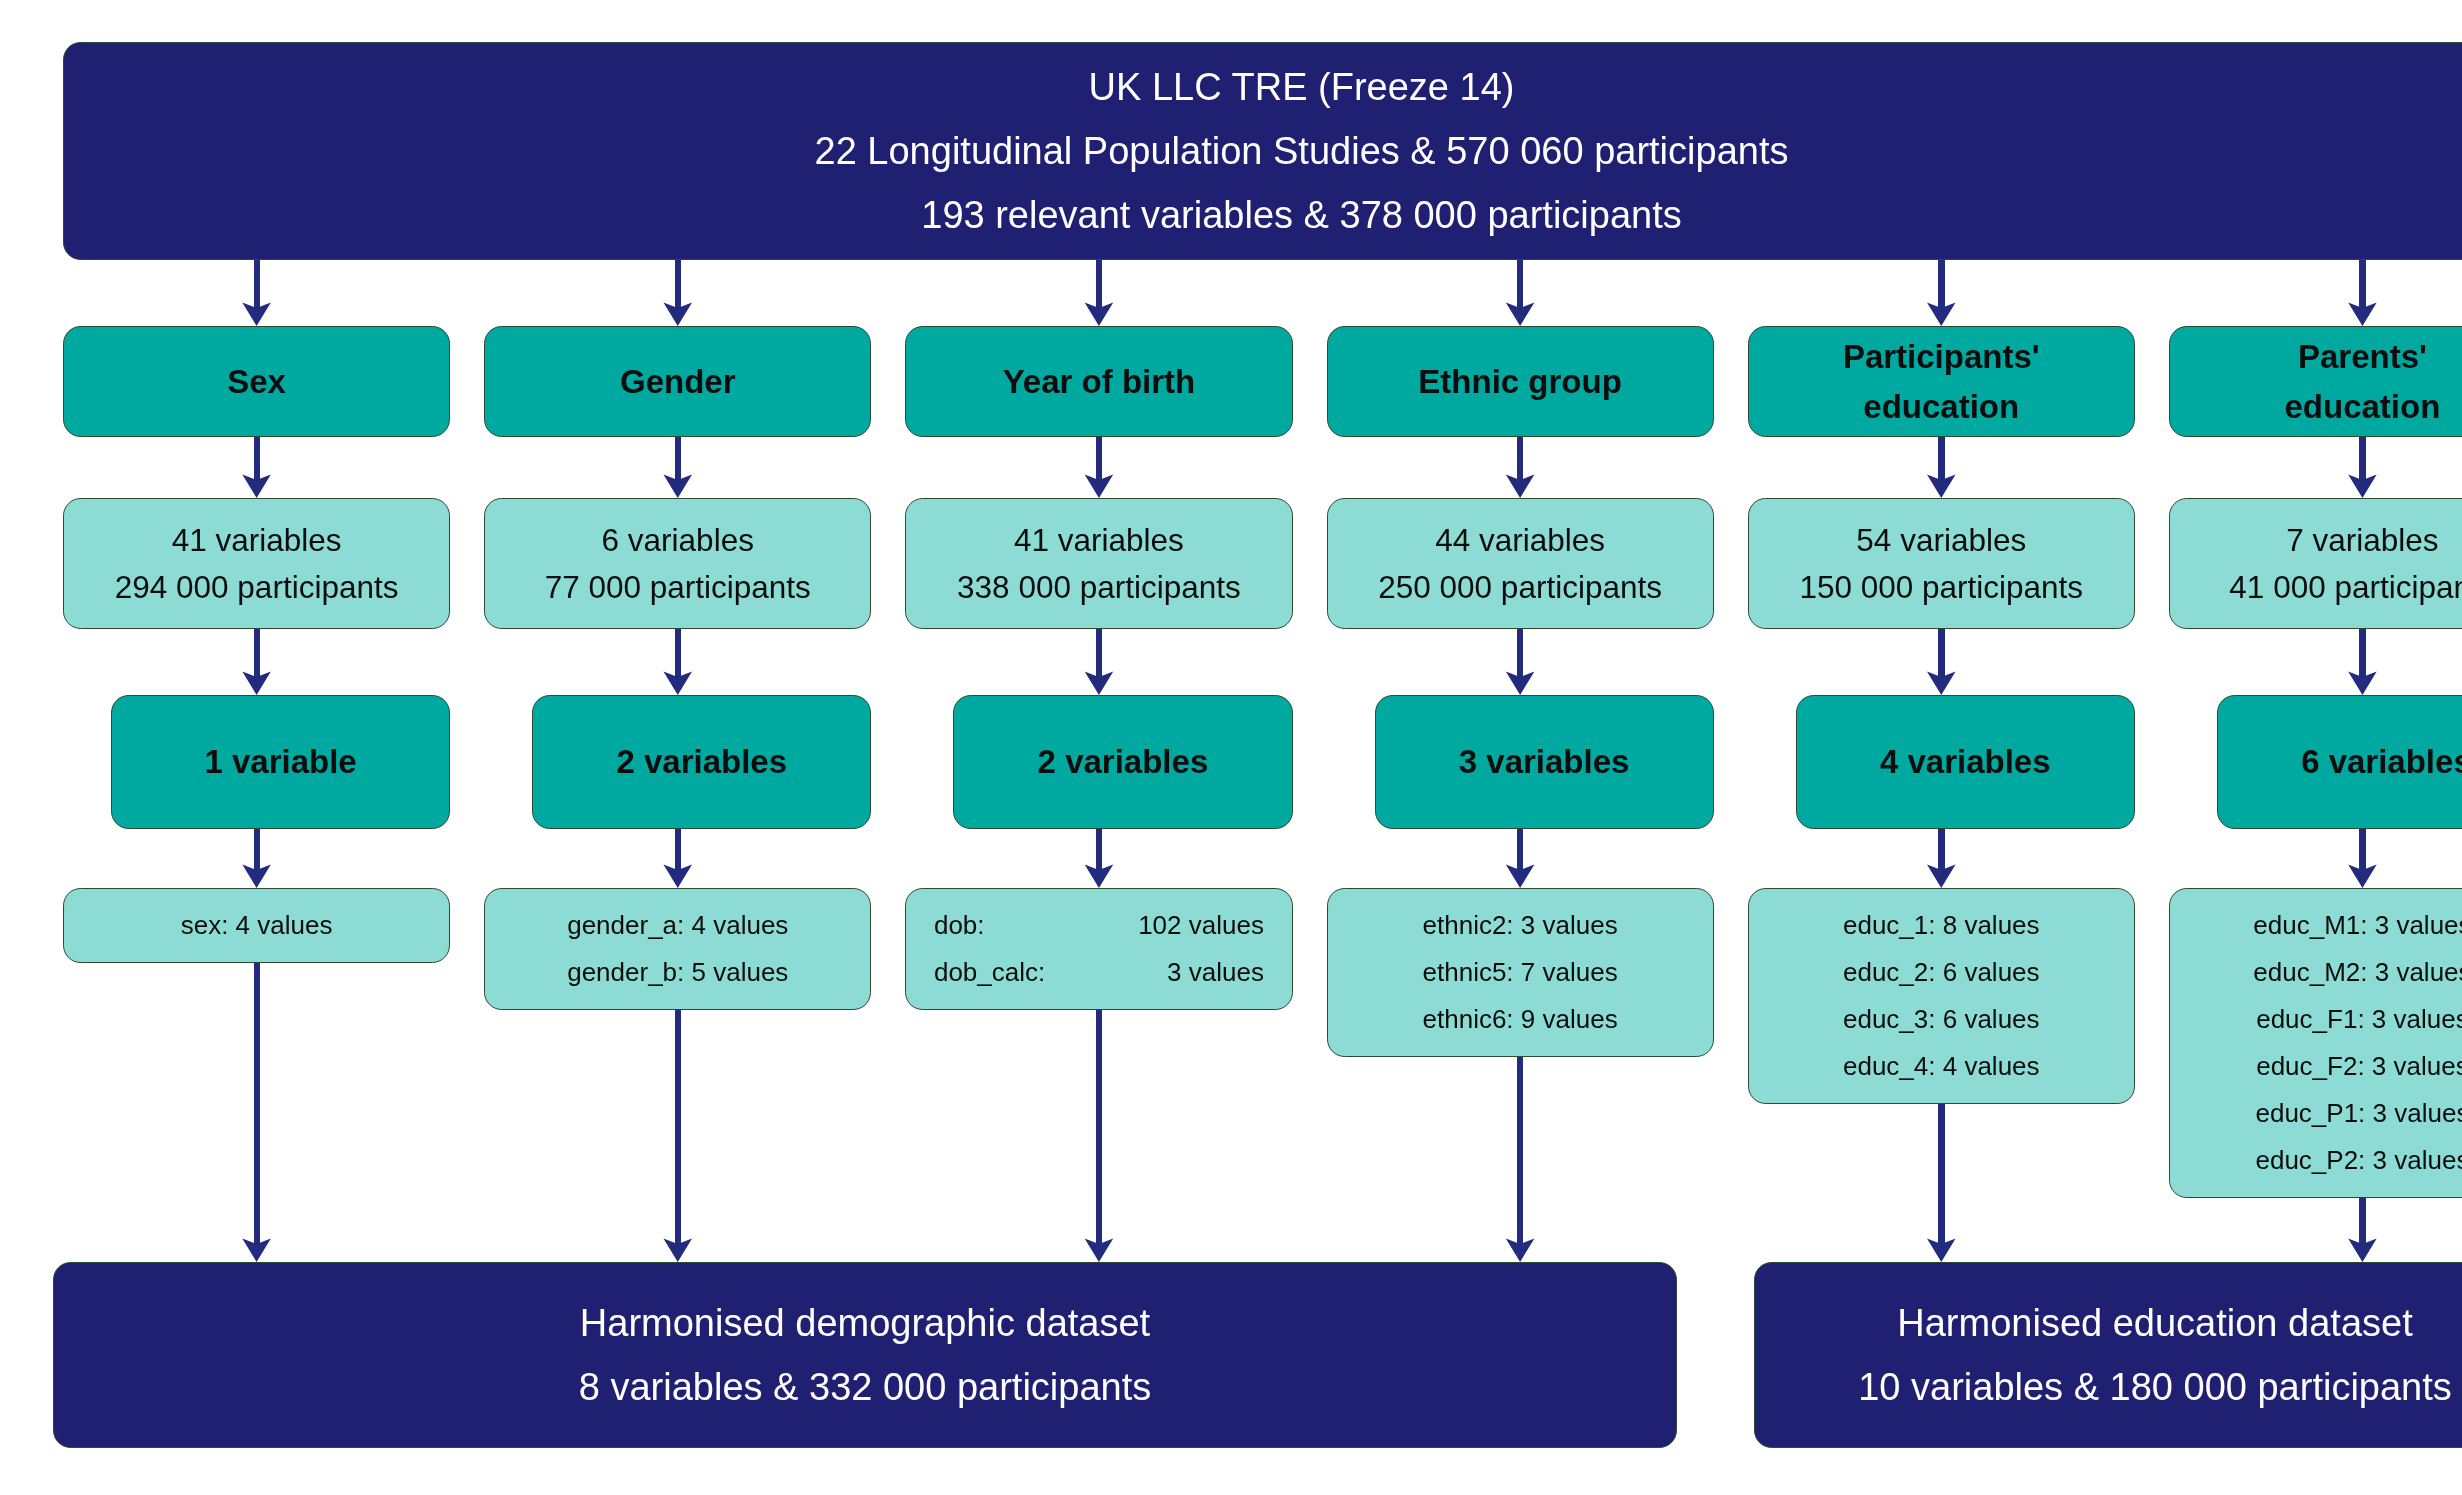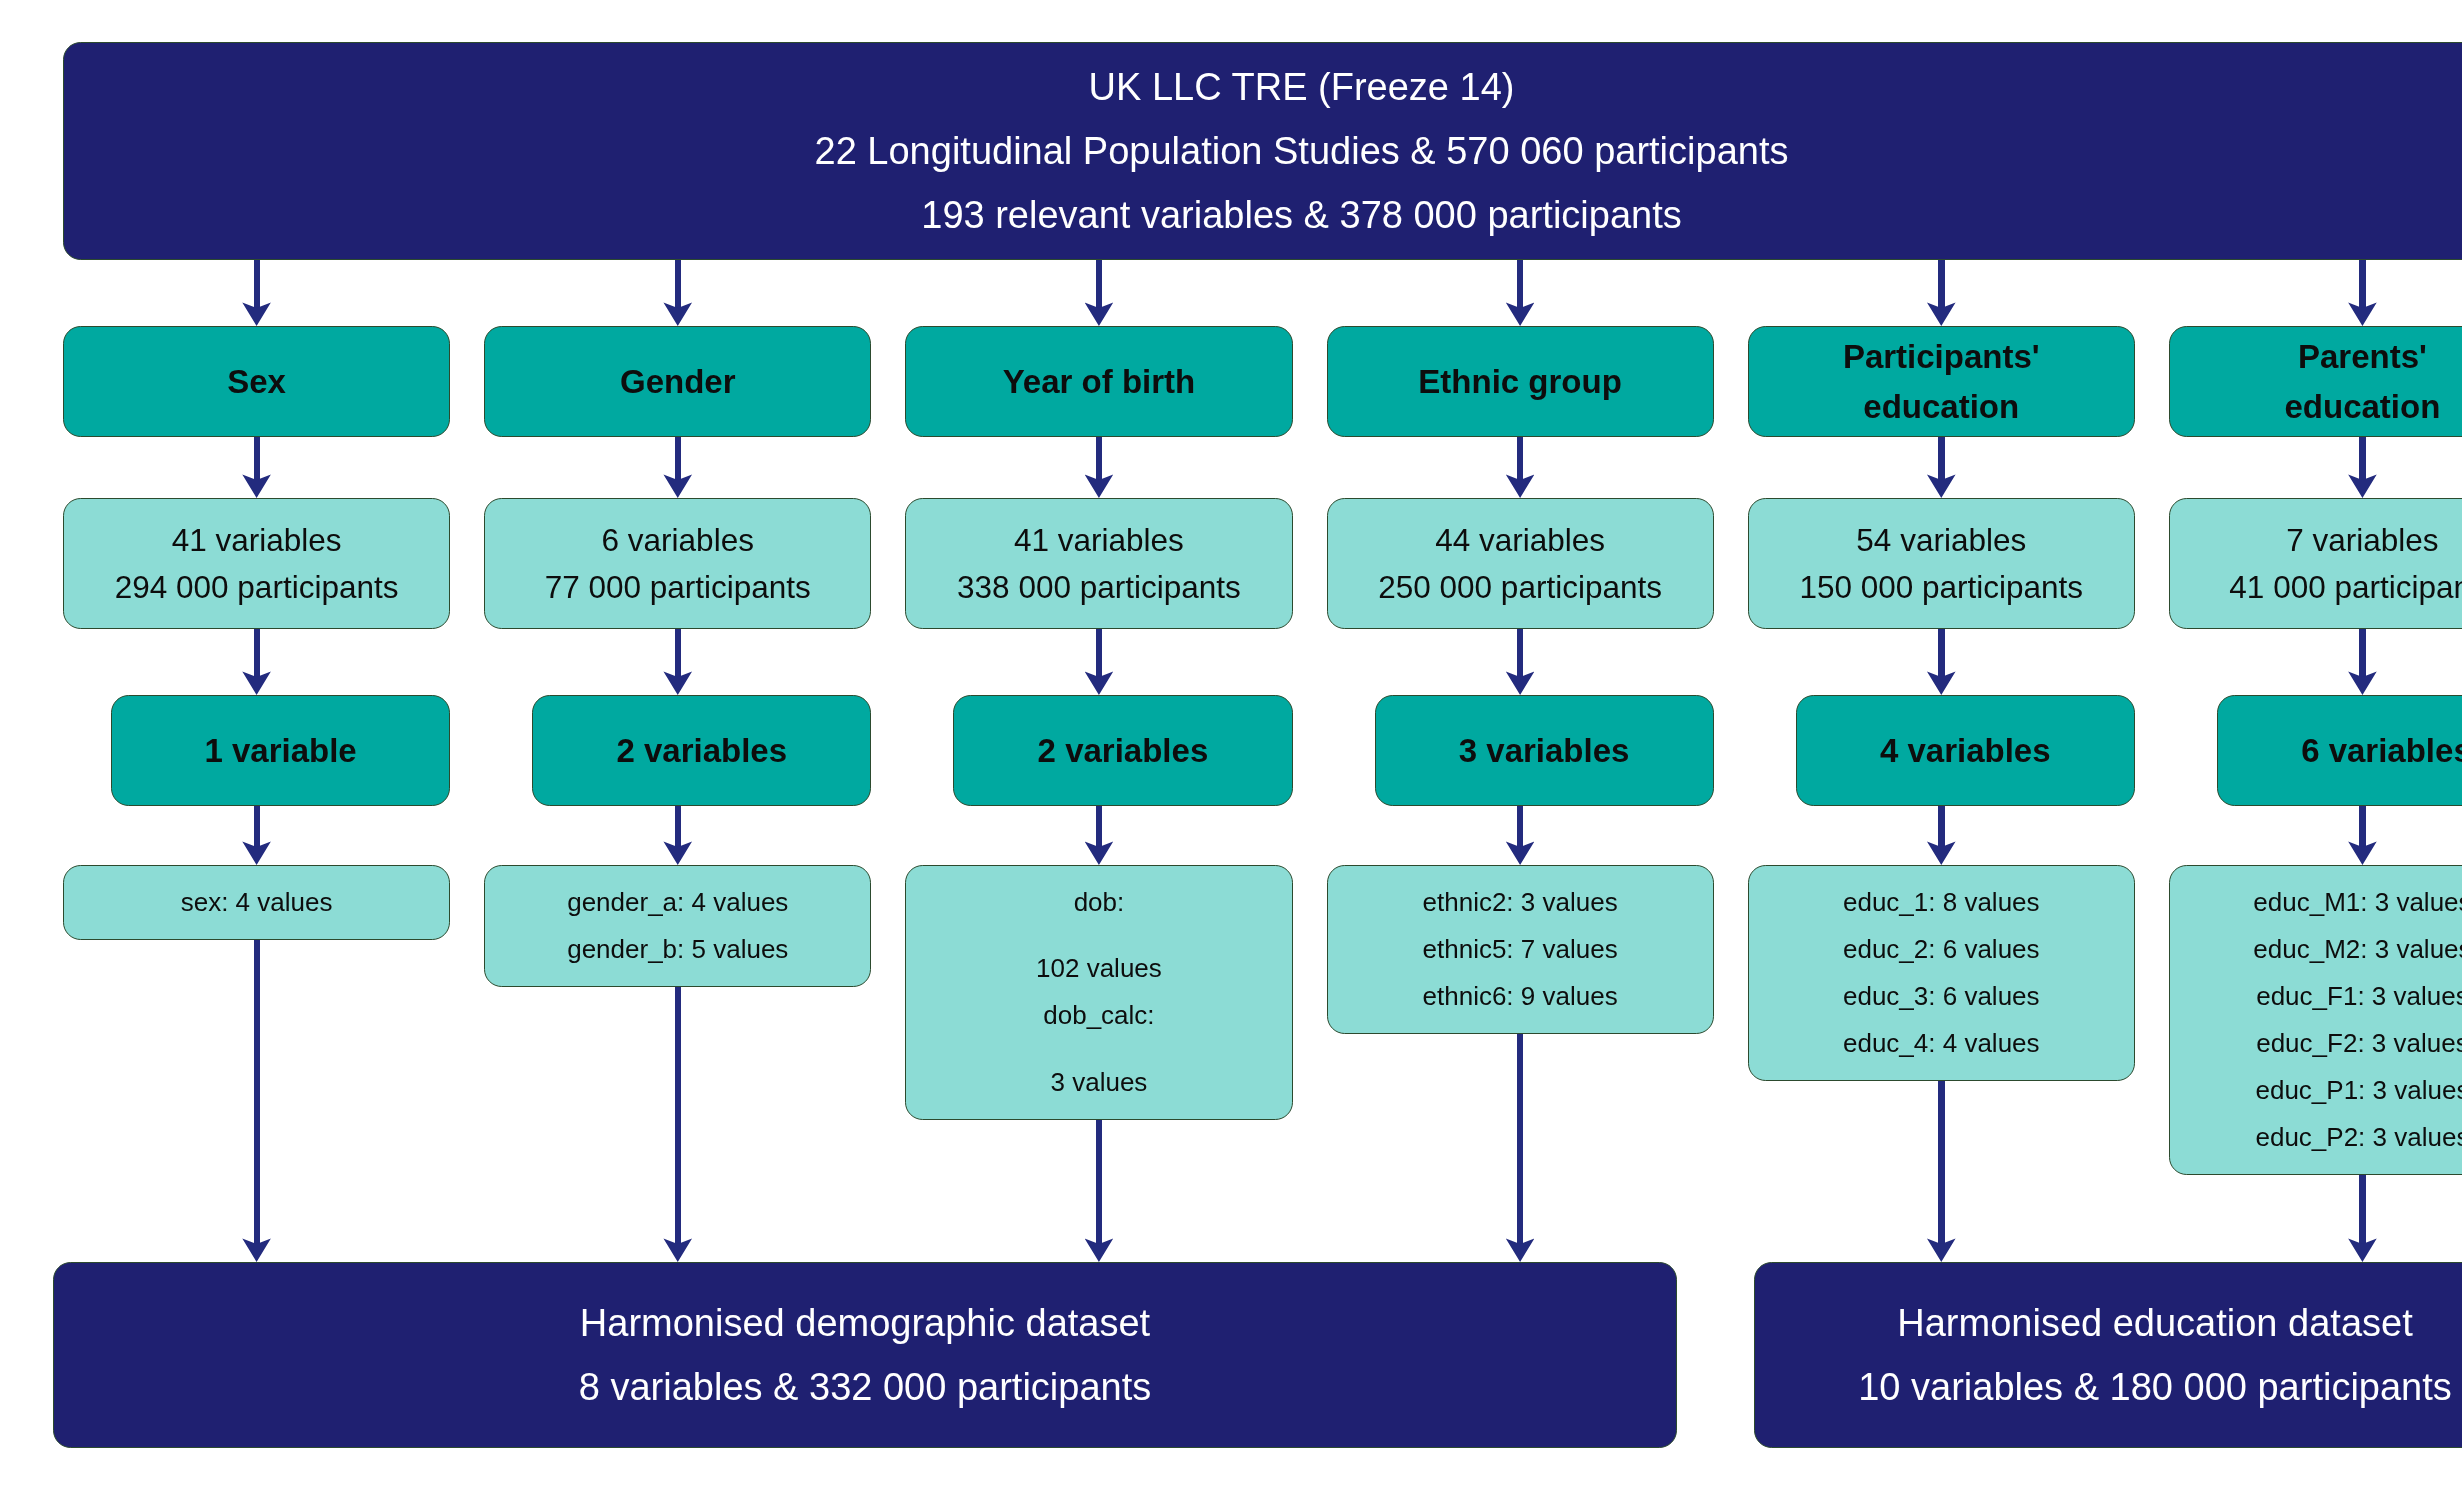--- a/index.html
+++ b/index.html
@@ -24,23 +24,23 @@
        background:var(--navy);color:#ffffff;font-size:38px;line-height:64px;}
 
   
   .columns{position:absolute;left:63px;top:260px;width:2493px;height:1002px;
        display:flex;gap:34px;}
   .column{flex:1 1 0;display:flex;flex-direction:column;align-items:stretch;min-width:0;}
 
   .cat{height:111px;background:var(--teal);font-weight:bold;font-size:33px;line-height:50px;}
   .cat .cat-label{max-width:256px;}
   .src{height:131px;background:var(--light);font-size:31.5px;line-height:47px;text-align:right;}
-  .sel{height:111px;background:var(--teal);font-weight:bold;font-size:33px;margin-left:48px;}
+  .sel{height:134px;background:var(--teal);font-weight:bold;font-size:33px;margin-left:48px;}
   .values{background:var(--light);font-size:26px;line-height:47px;padding:12.8px 27.6px;}
-  .values .vrow{display:flex;justify-content:space-between;width:100%;gap:19.7px;flex-direction:column;}
+  .values .vrow{display:flex;justify-content:space-between;width:100%;gap:19.7px;}
 
   
   .arrow{position:relative;flex:0 0 auto;}
   .arrow::before{content:"";position:absolute;left:50%;margin-left:-3px;width:6.4px;
        top:0;bottom:14.8px;background:var(--arrow);}
   .arrow::after{content:"";position:absolute;left:50%;margin-left:-14.3px;bottom:0;
        width:28.6px;height:23.6px;background:var(--arrow);
        clip-path:polygon(0 0,50% 24%,100% 0,50% 100%);}
   .a1{height:66px;}
   .a2{height:61px;}

